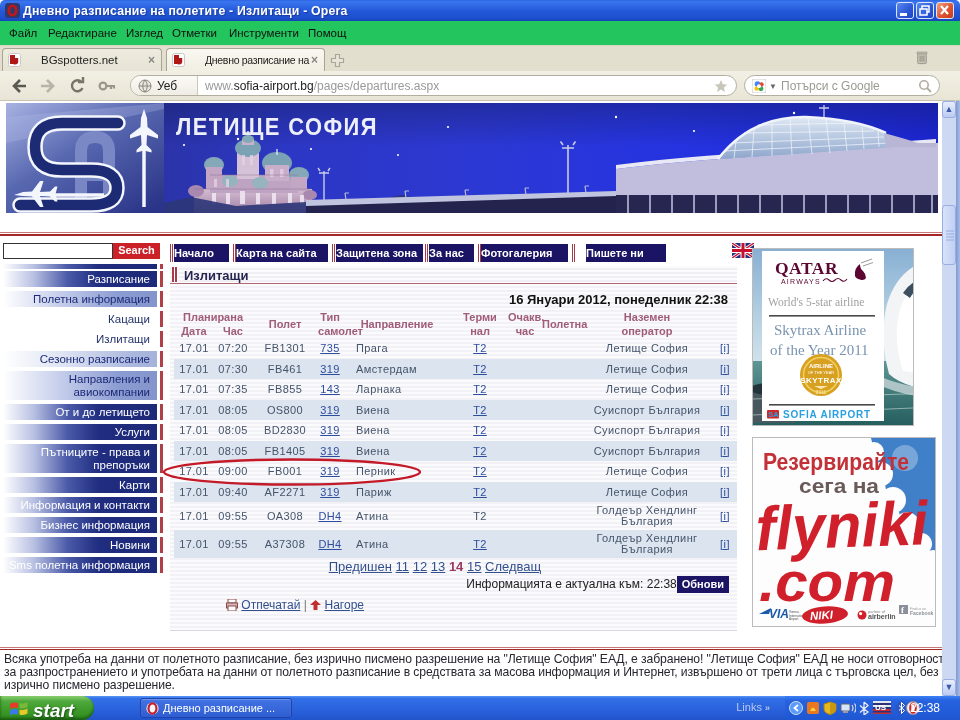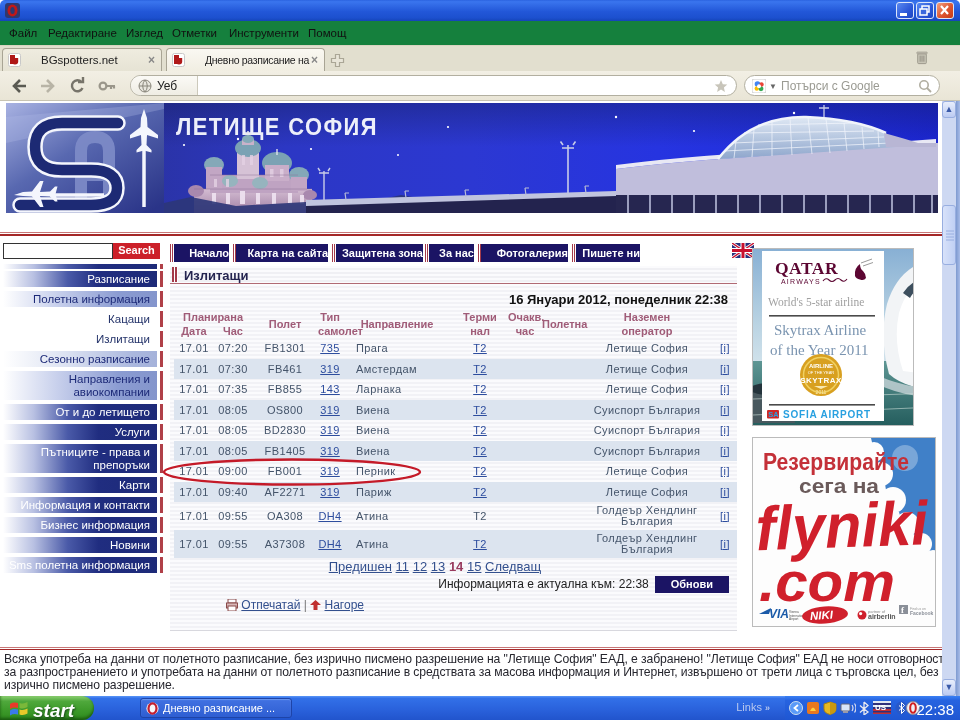--- a/index.html
+++ b/index.html
@@ -11,21 +11,21 @@
 #titlebar { left:0; top:0; width:960px; height:21px;
   background:linear-gradient(180deg,#2b63e0 0%,#3a75ee 8%,#2257d8 55%,#1c50ce 85%,#1444b8 100%);
   border-radius:5px 5px 0 0; }
 #titlebar .ttext { position:absolute; left:23px; top:4px; color:#fff; font-weight:bold; font-size:12.3px; letter-spacing:0.2px; text-shadow:1px 1px 1px #1a3a9a; }
 .winbtn { position:absolute; top:2px; width:18px; height:17px; border-radius:3px; border:1px solid #dce6fa; color:#fff; font-weight:bold; text-align:center; }
 #btnmin { left:896px; background:linear-gradient(135deg,#5a8af0,#2b57d8 60%,#1e46c0); }
 #btnres { left:916px; background:linear-gradient(135deg,#5a8af0,#2b57d8 60%,#1e46c0); }
 #btncls { left:936px; background:linear-gradient(135deg,#f0a080,#dd5530 55%,#c43a18); }
 
 
-#menubar { left:0; top:21px; width:960px; height:25px; background:#15803d; border-bottom:1px solid #d8d4c0; }
+#menubar { left:0; top:21px; width:960px; height:25px; background:#22c55e; border-bottom:1px solid #d8d4c0; }
 #menubar span { position:absolute; top:6px; font-size:11.5px; color:#111; }
 
 
 #tabbar { left:0; top:46px; width:960px; height:25px; background:#e2dfcf; }
 .tab { position:absolute; top:2px; height:23px; border:1px solid #a8a494; border-bottom:none; border-radius:4px 4px 0 0; font-size:12px; color:#222; }
 #tab1 { left:2px; width:160px; background:linear-gradient(#efecdf,#e6e3d4); }
 #tab2 { left:166px; width:159px; background:linear-gradient(#faf8f2,#f1eee2); }
 .tab .tx { position:absolute; right:6px; top:4px; color:#888; font-size:12px; font-weight:bold; }
 .tab .tlabel { position:absolute; left:22px; top:5px; white-space:nowrap; overflow:hidden; max-width:78%; font-size:11.5px;padding-left:16px; }
 #trash { position:absolute; left:915px; top:4px; width:14px; height:15px; }
@@ -49,21 +49,21 @@
 .sbtn { position:absolute; left:0px; width:14px; height:17px; background:linear-gradient(#e8eefc,#bccbf2); border:1px solid #98aee0; border-radius:3px; color:#3a5aa8; font-size:9px; text-align:center; line-height:15px; }
 #sthumb { position:absolute; left:0px; top:104px; width:14px; height:60px; background:linear-gradient(90deg,#d8e2fa,#c0d0f4); border:1px solid #98aee0; border-radius:3px; }
 
 
 #taskbar { left:0; top:696px; width:960px; height:24px; background:linear-gradient(180deg,#5a96f8 0%,#3270e8 10%,#2a62dc 55%,#2154cc 100%); }
 #startbtn { position:absolute; left:0; top:0; width:94px; height:24px; border-radius:0 12px 12px 0; background:linear-gradient(180deg,#8cd072 0%,#4fa83c 22%,#3d9a2a 60%,#2e8a1e 100%); box-shadow:0 -2px 3px #1a5a10 inset; }
 #startbtn .stext { position:absolute; left:33px; top:4px; color:#fff; font-weight:bold; font-style:italic; font-size:19px; text-shadow:1px 1px 2px #1a4a1a; }
 #taskitem { position:absolute; left:103px; top:2px; width:152px; height:20px; background:linear-gradient(#4272e2,#2e5ed2); border:1px solid #1e44a8; border-radius:3px; box-shadow:0 1px 1px #6a96f0 inset;margin-left:37px; }
 #taskitem span { position:absolute; left:22px; top:3px; color:#fff; font-size:11px; }
 #tray { position:absolute; right:0; top:0; width:175px; height:36px; background:linear-gradient(180deg,#3a80f4 0%,#2663e0 12%,#2058d4 60%,#1a4cc4 100%); }
-#clock { position:absolute; right:6px; top:5px; color:#fff; font-size:15px; }
+#clock { position:absolute; right:20px; top:5px; color:#fff; font-size:12px; }
 #links { position:absolute; right:190px; top:5px; color:#b8c8ee; font-size:11px; }
 
 
 #banner { left:6px; top:2px; width:932px; height:110px; }
 #marquee { left:6px; top:112px; width:932px; height:18px; background:#fff; }
 #marquee span { position:absolute; right:8px; top:3px; font-size:12px; color:#26356b; }
 #redsep { left:0px; top:130px; width:944px; height:6px;
   background:linear-gradient(180deg,#fff 0 1px,#c87878 1px 2px,#fff 2px 3px,#a42828 3px 5px,#fff 5px 6px); }
 
 
@@ -73,41 +73,41 @@
 .sbitem { position:absolute; left:0; width:154px; height:16px; font-size:11.5px; text-align:right; padding:1px 7px 0 0; line-height:14px; white-space:nowrap; }
 .sbitem.dark { background:linear-gradient(90deg,#ffffff 0%,#b8c0e2 20%,#4a5aa8 42%,#202d80 62%,#1d2a78 100%); color:#fff; }
 .sbitem.med { background:linear-gradient(90deg,#ffffff 0%,#c8d0ec 35%,#8b9cd2 75%,#8495cc 100%); color:#1d2a78; }
 .sbitem.light { background:linear-gradient(90deg,#ffffff 0%,#dde3f2 40%,#aab7de 85%,#a5b2da 100%); color:#1d2a78; }
 .sbitem.white { background:#fff; color:#26356b; }
 .sbitem.two { height:29px; line-height:13px; padding-top:2px; }
 .sbitem:after { content:""; position:absolute; right:-6px; top:0; width:3px; height:100%; background:#b04048; }
 
 
 #main { left:170px; top:142px; width:567px; }
-.navbtn { position:absolute; top:1px; height:18px; background:#1b1464; color:#fff; font-weight:bold; font-size:11px; text-align:right; padding-top:3px; }
+.navbtn { position:absolute; top:1px; height:18px; background:#1b1464; color:#fff; font-weight:bold; font-size:11px; text-align:left; padding-top:3px; }
 .navsep { position:absolute; top:1px; width:3px; height:18px; background:repeating-linear-gradient(90deg,#a43a4a 0 1px,#fff 1px 2px,#a43a4a 2px 3px); }
 #ukflag { position:absolute; left:562px; top:0px; width:22px; height:15px; }
 #ptitle { position:absolute; left:0; top:23px; width:567px; height:18px; background:repeating-linear-gradient(180deg,#fbfbfd 0 2px,#f0f0f4 2px 4px); border-bottom:1px solid #b06a74; }
 #ptitle .bars { position:absolute; left:2px; top:1px; width:6px; height:15px; background:repeating-linear-gradient(90deg,#a43a4a 0 2px,#fff 2px 3px,#a43a4a 3px 5px,#fff 5px 6px); }
 #ptitle span { position:absolute; left:14px; top:2px; font-weight:bold; font-size:13px; color:#252550; }
 #pbody { position:absolute; left:0; top:41px; width:567px; height:347px; background:repeating-linear-gradient(180deg,#fbfbfd 0 2px,#f2f2f6 2px 4px); border-bottom:1px solid #d8d8de; }
 #pdate { position:absolute; right:9px; top:8px; font-weight:bold; font-size:13px; color:#111; }
 table#ftab { position:absolute; left:4px; top:26px; width:563px; border-collapse:collapse; table-layout:fixed; font-size:11px; }
 #ftab th { color:#a05c78; font-weight:bold; font-size:11px; padding:0.5px 0; line-height:13px; }
 #ftab td { color:#44546a; padding:0; height:20.5px; text-align:center; letter-spacing:0.4px; }
 #ftab .r2 td { height:28px; line-height:11px; }
 #ftab .rb td { background:#dce4ef; }
 #ftab a { color:#2d4d9e; text-decoration:underline; }
 #ftab td.dst { text-align:left; padding-left:14px; }
 .pag a, #printrow a { text-decoration:underline; }
 .pag { position:absolute; left:0; top:275px; width:530px; text-align:center; font-size:13px; color:#44546a; }
 .pag a { color:#33508e; }
 .pag b { color:#993b5e; }
 .inforow { position:absolute; right:8px; top:292px; font-size:12px; color:#222; }
-.obnovi { display:inline-block; background:#1b1464; color:#fff; font-weight:bold; font-size:11px; padding:2px 16px 3px; margin-left:6px; }
+.obnovi { display:inline-block; background:#1b1464; color:#fff; font-weight:bold; font-size:11px; padding:2px 5px 3px; margin-left:0; }
 #printrow { position:absolute; left:8px; top:314px; font-size:12px;margin-left:48px; }
 #printrow a { color:#33508e; }
 
 
 #ads { left:750px; top:142px; width:188px; }
 #qatar { position:absolute; left:2px; top:5px; width:162px; height:178px; border:1px solid #bbb; overflow:hidden; }
 #flyniki { position:absolute; left:2px; top:194px; width:184px; height:190px; border:1px solid #bbb; overflow:hidden; background:#fff; }
 
 
 #flines { left:0px; top:545px; width:944px; height:5px;
@@ -116,20 +116,21 @@
 </style>
 </head>
 <body>
 
 <div class="abs" id="titlebar">
   <svg style="position:absolute;left:5px;top:3px" width="15" height="15" viewBox="0 0 15 15">
       <rect x="0" y="0" width="15" height="15" rx="3" fill="#30386e"></rect>
       <ellipse cx="7.5" cy="7.5" rx="5" ry="6" fill="#c01818"></ellipse>
       <ellipse cx="7.5" cy="7.5" rx="2.2" ry="3.6" fill="#30386e"></ellipse>
     </svg>
+  <span class="ttext">Дневно разписание на полетите - Излитащи - Opera</span>
   <div class="winbtn" id="btnmin"><svg width="16" height="15">
         <rect x="3" y="10" width="7" height="3" fill="#fff"></rect>
       </svg></div>
   <div class="winbtn" id="btnres"><svg width="16" height="15">
         <rect x="5" y="3" width="7" height="6" fill="none" stroke="#fff" stroke-width="1.5"></rect>
         <rect x="3" y="6" width="7" height="6" fill="#3a68dd" stroke="#fff" stroke-width="1.5"></rect>
       </svg></div>
   <div class="winbtn" id="btncls"><svg width="16" height="15">
         <path d="M4 3 L11 11 M11 3 L4 11" stroke="#fff" stroke-width="2.2"></path>
       </svg></div>
@@ -188,20 +189,21 @@
       <circle cx="6" cy="10" r="3.4" fill="none" stroke="#9a968a" stroke-width="2.2"></circle>
       <path d="M9.5 10 H18 M14 10 v3 M17 10 v2.4" stroke="#9a968a" stroke-width="2.2"></path>
     </svg>
   <div id="addr">
     <div id="addrleft"></div>
     <svg style="position:absolute;left:7px;top:3px" width="14" height="14" viewBox="0 0 14 14">
         <circle cx="7" cy="7" r="6" fill="#e8e6de" stroke="#8a877c"></circle>
         <path d="M1 7 h12 M7 1 a9 9 0 0 1 0 12 M7 1 a9 9 0 0 0 0 12" stroke="#8a877c" fill="none"></path>
       </svg>
     <span style="position:absolute;left:26px;top:3px;font-size:12px;color:#222">Уеб</span>
+    <span class="url">www.<b>sofia-airport.bg</b>/pages/departures.aspx</span>
     <svg style="position:absolute;right:8px;top:3px" width="14" height="14" viewBox="0 0 14 14">
         <path d="M7 1 L8.8 5.2 L13.3 5.6 L9.9 8.6 L10.9 13 L7 10.6 L3.1 13 L4.1 8.6 L0.7 5.6 L5.2 5.2 Z" fill="#c8c5ba"></path>
       </svg>
   </div>
   <div id="searchf">
     <svg style="position:absolute;left:7px;top:3px" width="14" height="14" viewBox="0 0 14 14">
         <rect x="0" y="0" width="14" height="14" rx="2" fill="#fff" stroke="#ccc"></rect>
         <circle cx="5.5" cy="5" r="2.8" fill="#4285f4"></circle>
         <circle cx="9.5" cy="5.5" r="2.2" fill="#ea4335"></circle>
         <circle cx="4.8" cy="9.5" r="2.2" fill="#fbbc05"></circle>
@@ -377,21 +379,21 @@
     <div class="navbtn" style="left:4px;width:55px">Начало</div>
     <div class="navsep" style="left:63px"></div>
     <div class="navbtn" style="left:66px;width:92px">Карта на сайта</div>
     <div class="navsep" style="left:162px"></div>
     <div class="navbtn" style="left:166px;width:87px">Защитена зона</div>
     <div class="navsep" style="left:255px"></div>
     <div class="navbtn" style="left:259px;width:45px">За нас</div>
     <div class="navsep" style="left:308px"></div>
     <div class="navbtn" style="left:311px;width:87px">Фотогалерия</div>
     <div class="navsep" style="left:402px"></div>
-    <div class="navbtn" style="left:406px;width:64px">Пишете ни</div>
+    <div class="navbtn" style="left:416px;width:80px">Пишете ни</div>
     <svg id="ukflag" viewBox="0 0 22 15">
         <rect width="22" height="15" fill="#28307c"></rect>
         <path d="M0 0 L22 15 M22 0 L0 15" stroke="#fff" stroke-width="3"></path>
         <path d="M0 0 L22 15 M22 0 L0 15" stroke="#c8102e" stroke-width="1.4"></path>
         <path d="M11 0 V15 M0 7.5 H22" stroke="#fff" stroke-width="5"></path>
         <path d="M11 0 V15 M0 7.5 H22" stroke="#c8102e" stroke-width="3"></path>
       </svg>
     <div id="ptitle">
         <div class="bars"></div>
         <span>Излитащи</span>

